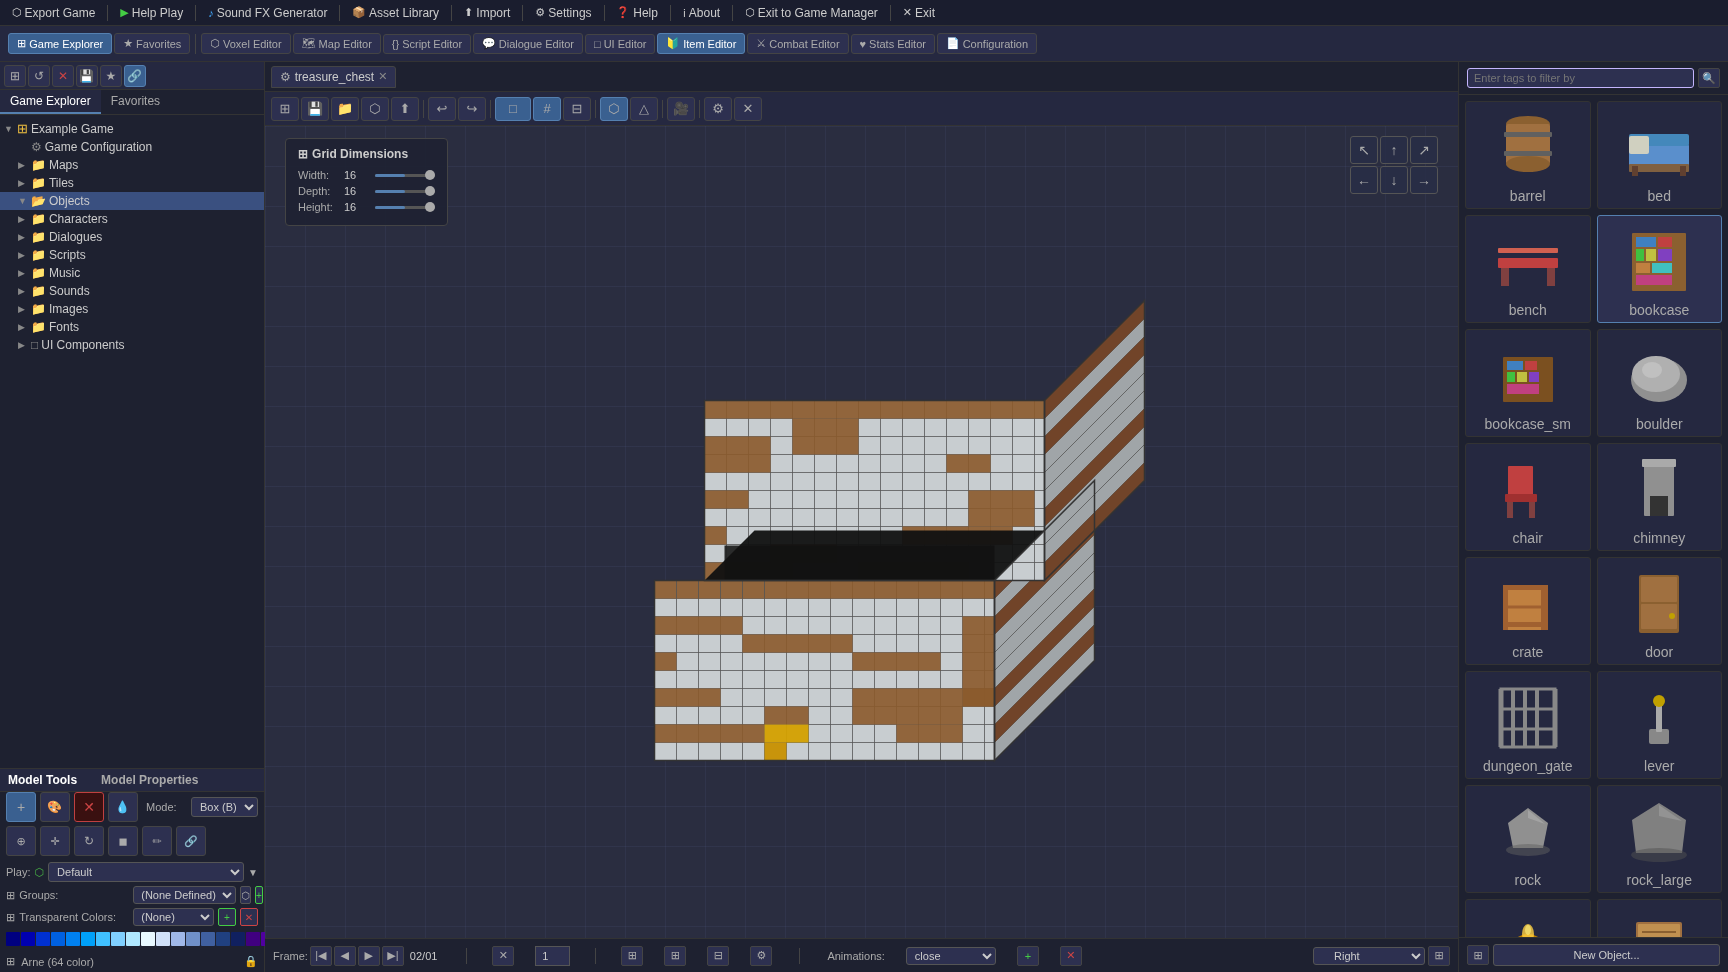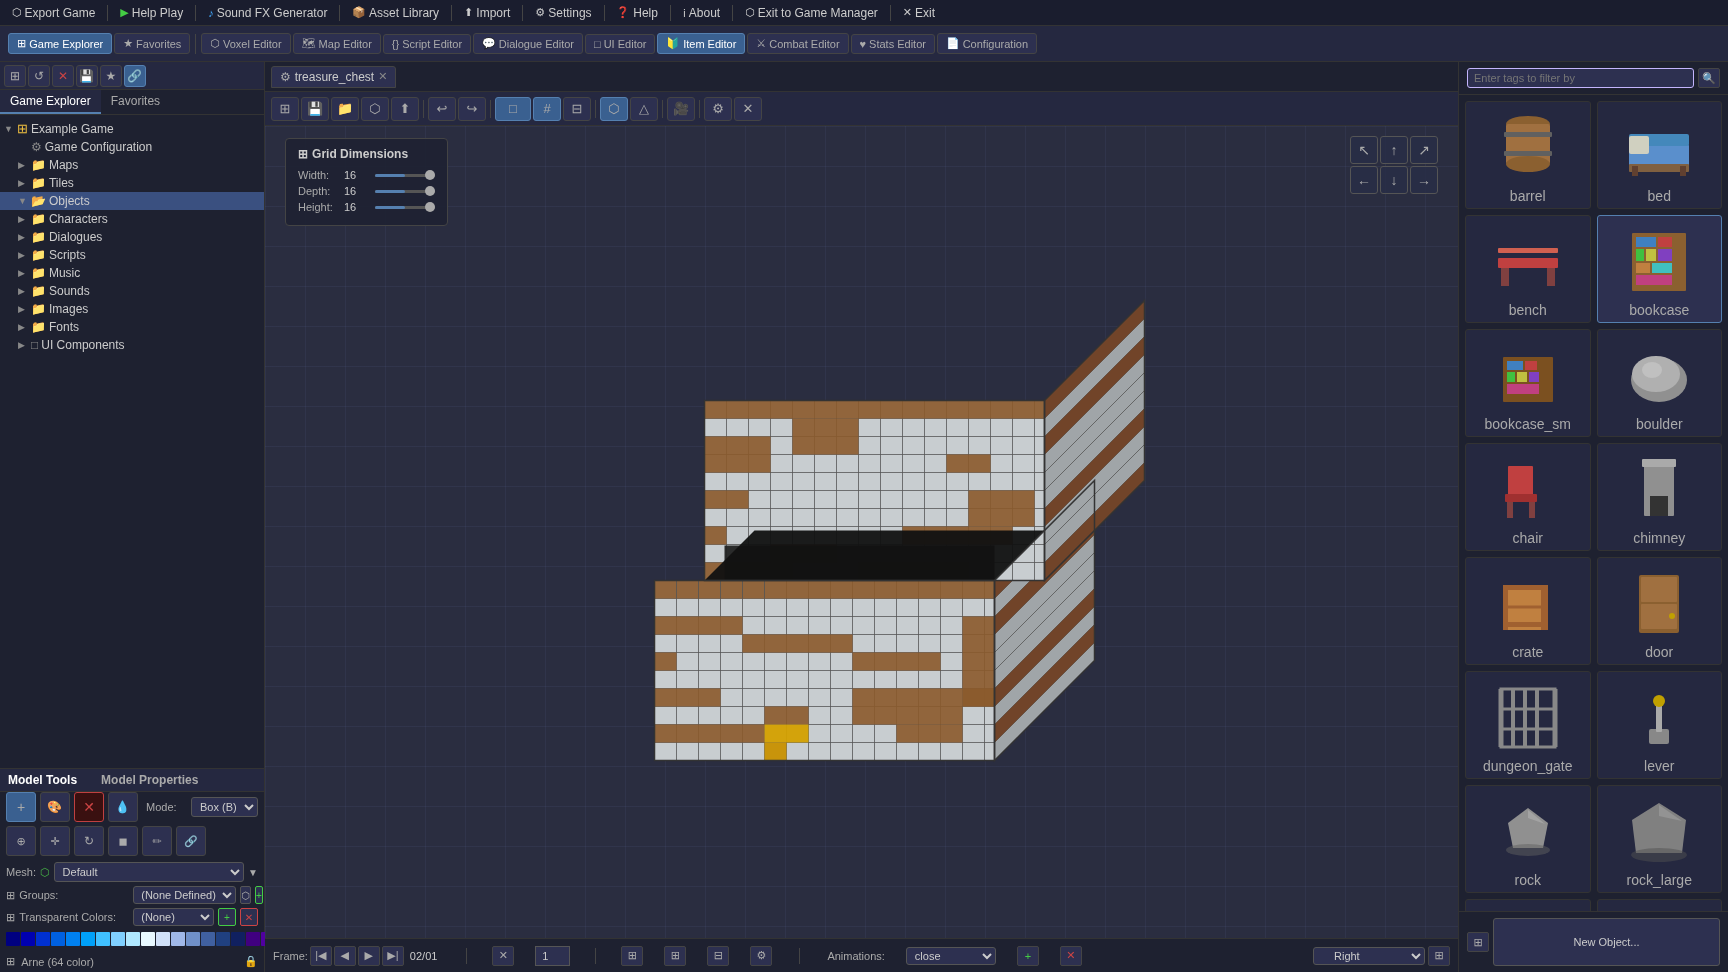--- a/index.html
+++ b/index.html
@@ -104,21 +104,21 @@
     
     #right-panel { width: 270px; min-width: 270px; background: #1e2130; border-left: 1px solid #333; display: flex; flex-direction: column; }
     #right-search { padding: 6px 8px; border-bottom: 1px solid #333; display: flex; align-items: center; gap: 4px; }
     .search-input { background: #2d3050; border: 1px solid #c4b5fd; color: #ccc; padding: 3px 6px; font-size: 11px; border-radius: 3px; flex: 1; }
     #assets-grid { flex: 1; overflow-y: auto; padding: 6px; display: grid; grid-template-columns: 1fr 1fr; gap: 6px; }
     .asset-item { background: #252840; border: 1px solid #333; border-radius: 3px; cursor: pointer; display: flex; flex-direction: column; align-items: center; padding: 4px; }
     .asset-item.selected { border-color: #5580b0; background: #2d3050; }
     .asset-thumb { width: 90px; height: 80px; display: flex; align-items: center; justify-content: center; position: relative; }
     .asset-label { font-size: 14px; color: #aaa; text-align: center; margin-top: 2px; }
     #right-bottom { border-top: 1px solid #333; padding: 6px 8px; display: flex; align-items: center; gap: 4px; }
-    .new-obj-btn { background: #2d3050; border: 1px solid #555; color: #ccc; padding: 17px 10px; font-size: 11px; border-radius: 3px; cursor: pointer; flex: 1; }
+    .new-obj-btn { background: #2d3050; border: 1px solid #555; color: #ccc; padding: 4px 10px; font-size: 11px; border-radius: 3px; cursor: pointer; flex: 1; }
 
     
     #chest-svg { width: 650px; height: 580px; }
 
     
     ::-webkit-scrollbar { width: 6px; height: 6px; }
     ::-webkit-scrollbar-track { background: #1e2130; }
     ::-webkit-scrollbar-thumb { background: #444; border-radius: 3px; }
   </style>
 </head>
@@ -327,21 +327,21 @@
       </div>
       <div id="tool-row2">
         <div class="tool-btn" style="font-size:11px;">⊕</div>
         <div class="tool-btn" style="font-size:11px;">✛</div>
         <div class="tool-btn" style="font-size:12px;">↻</div>
         <div class="tool-btn" style="font-size:11px;">◼</div>
         <div class="tool-btn" style="font-size:11px;">✏</div>
         <div class="tool-btn" style="font-size:11px;">🔗</div>
       </div>
       <div class="mesh-row">
-        <span>Mesh:</span>
+        <span>Play:</span>
         <span style="font-size:11px;color:#4a4;">⬡</span>
         <select class="mesh-select">
           <option>Default</option>
         </select>
         <span style="font-size:10px;">▼</span>
       </div>
       <div class="prop-row">
         <span style="font-size:11px;color:#aaa;">⊞</span>
         <span class="prop-label">Groups:</span>
         <select class="prop-select">

